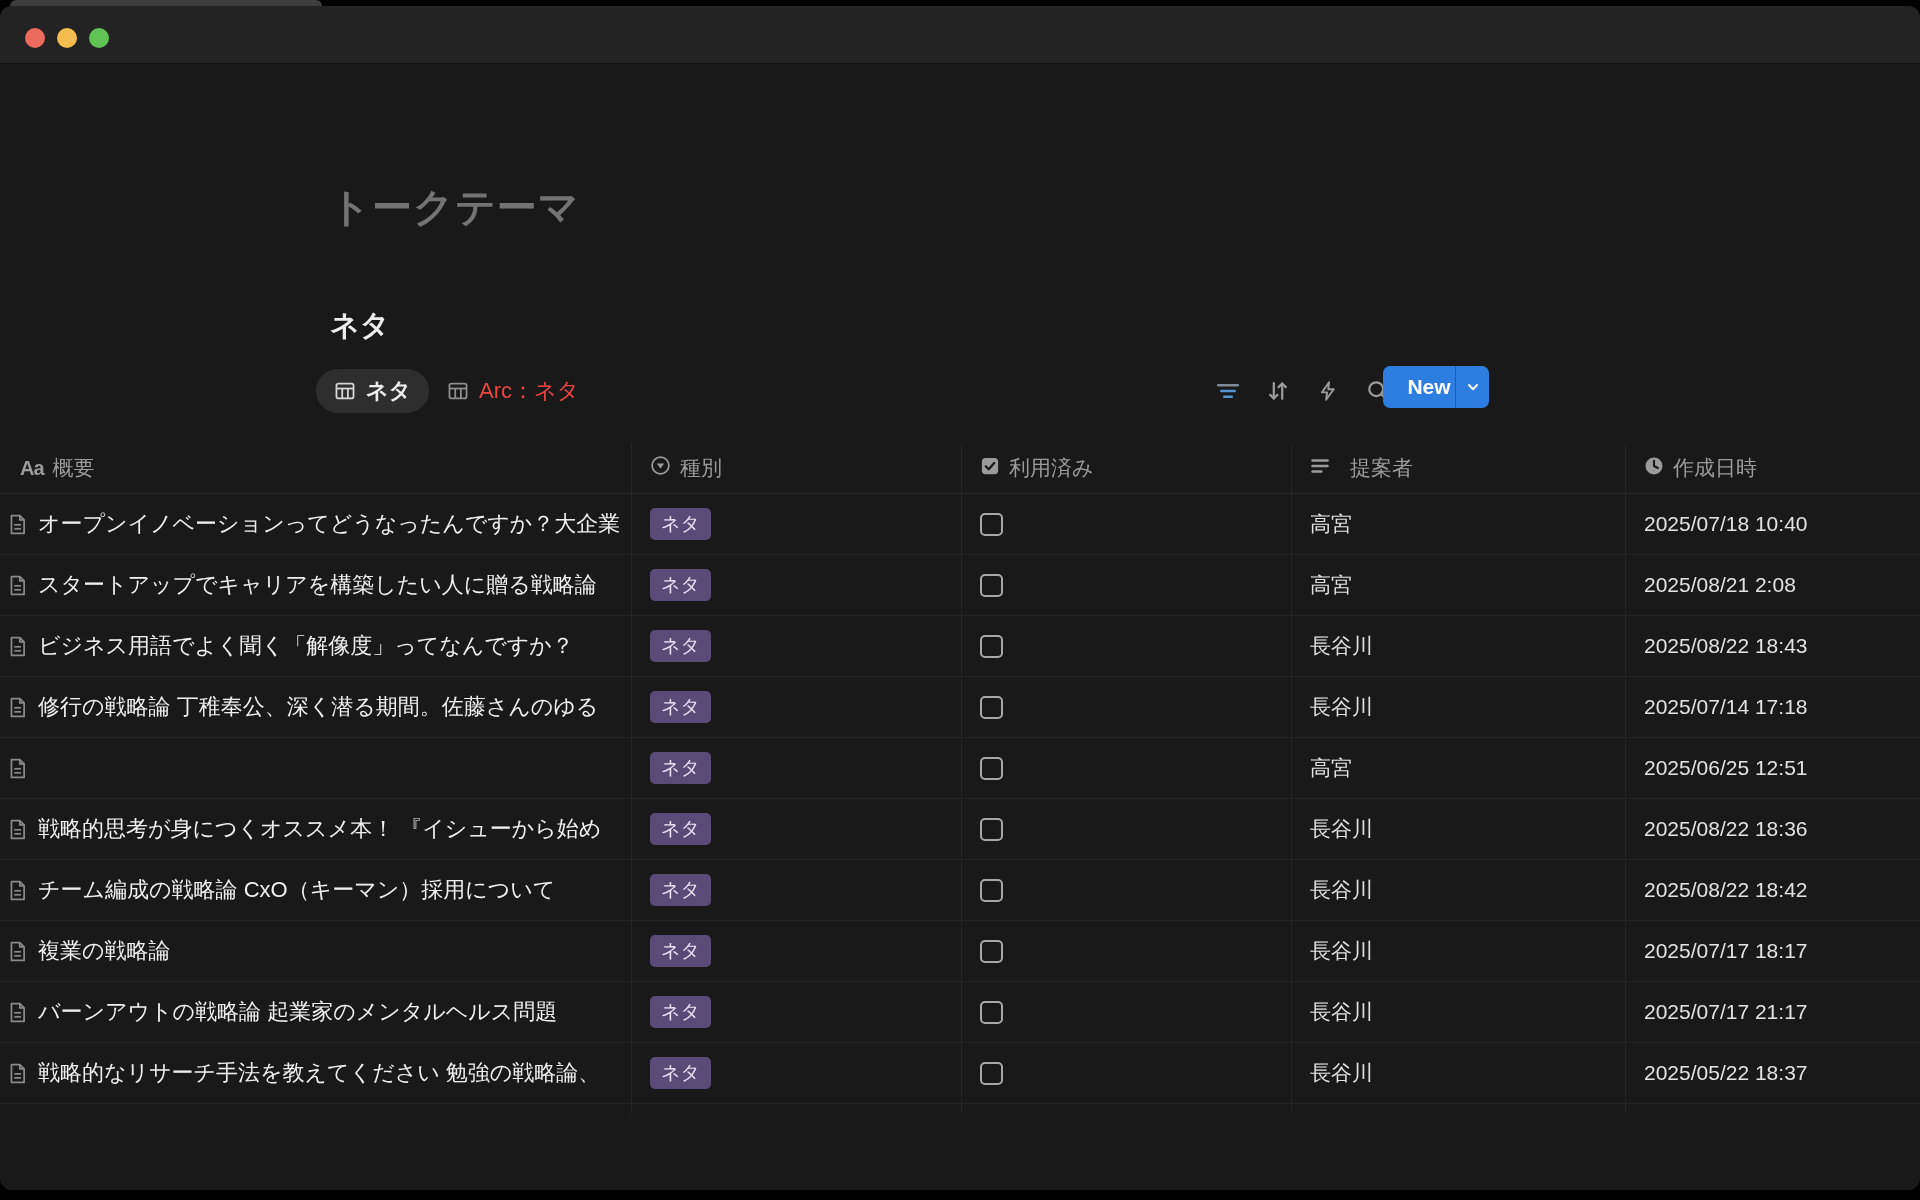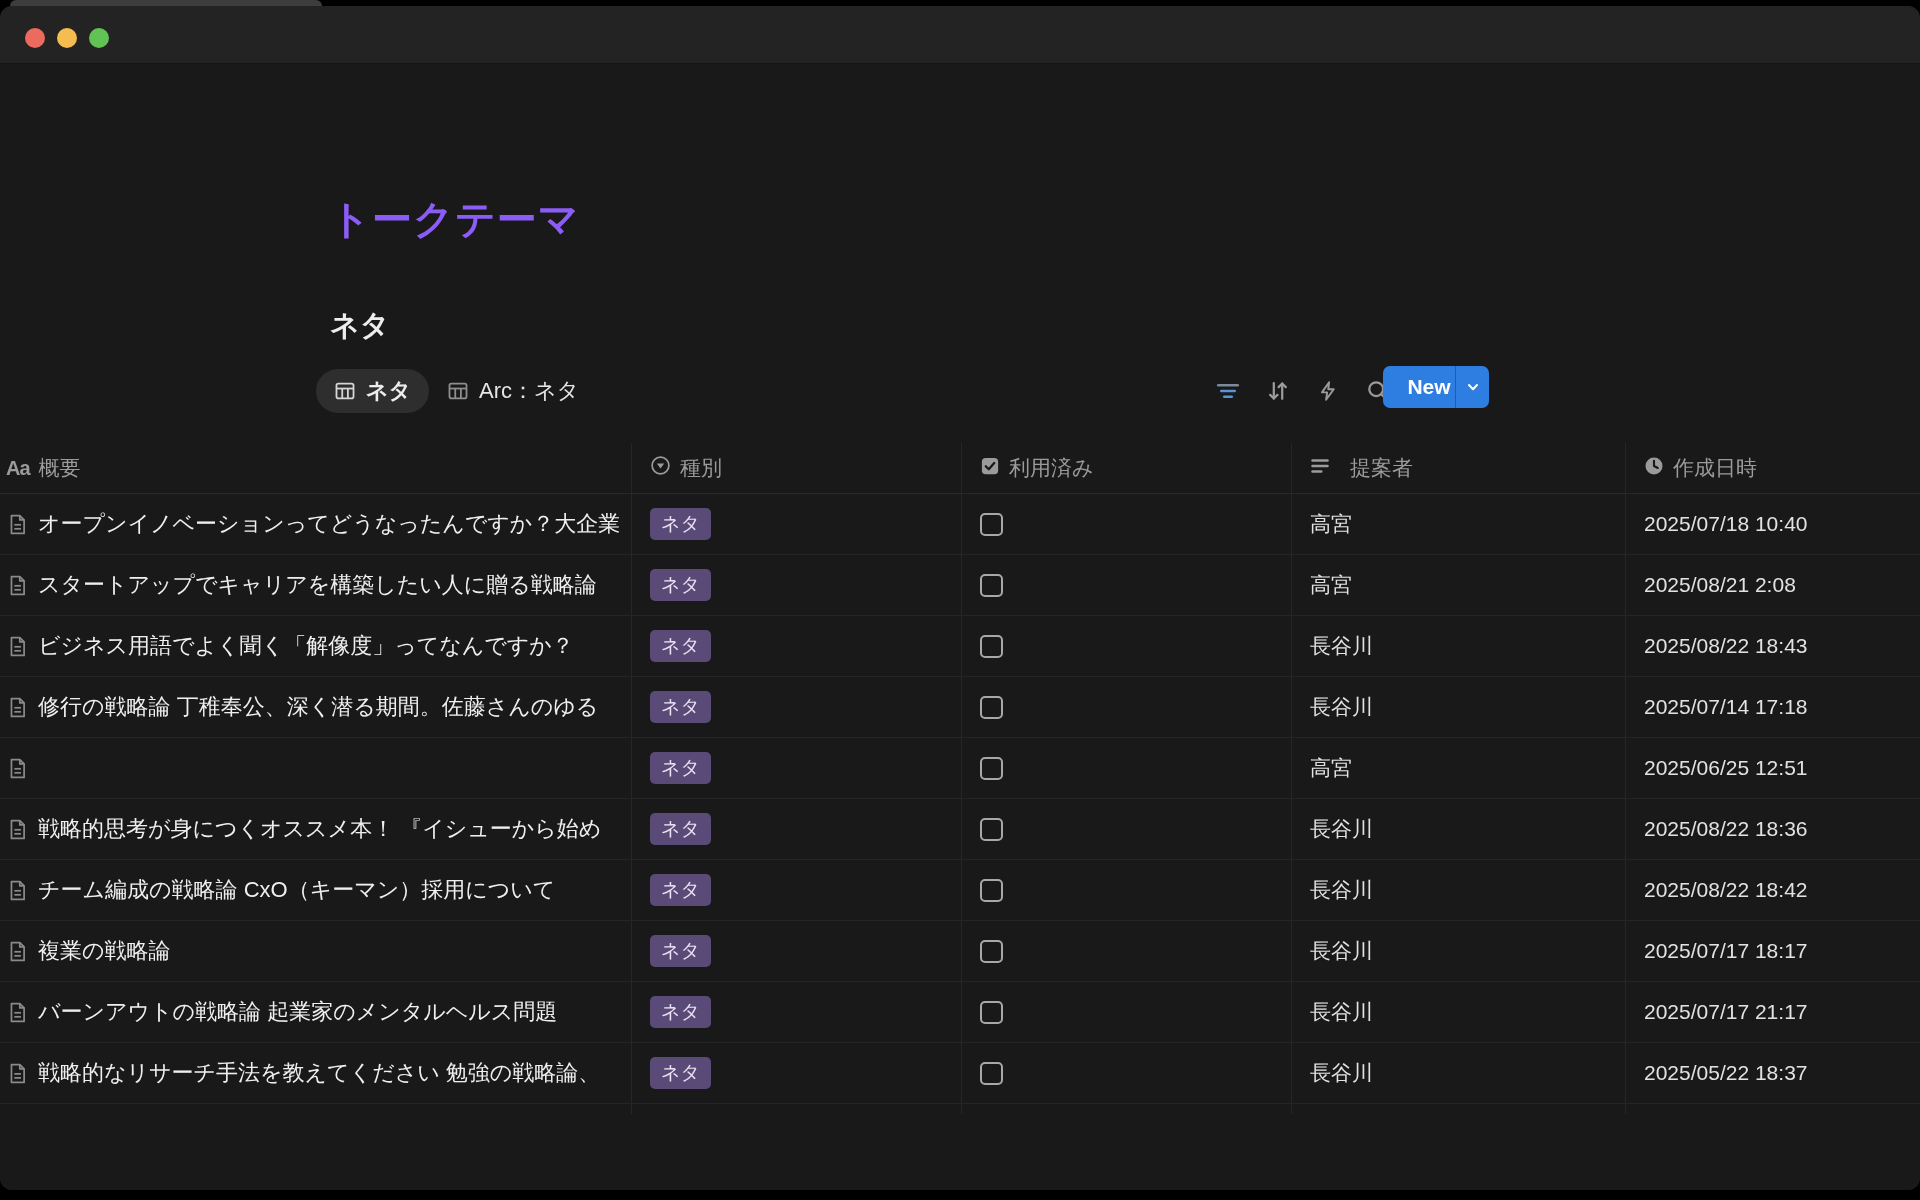--- a/index.html
+++ b/index.html
@@ -14,28 +14,28 @@
 
   .titlebar { position:absolute; left:0; top:0; right:0; height:58px;
               background:#232323; border-bottom:1px solid rgba(0,0,0,0.45); }
   .traffic { position:absolute; top:22px; width:20px; height:20px; border-radius:50%; }
   .tl-close { left:25px;  background:#ed6a5e; }
   .tl-min   { left:57px;  background:#f5bd4f; }
   .tl-max   { left:89px;  background:#61c354; }
 
   .content { position:absolute; left:0; top:58px; right:0; bottom:0; background:#191919; }
 
-  .page-title { position:absolute; left:330px; top:128px; font-size:40px; font-weight:700;
-                color:#8b5cf6; letter-spacing:1px; }
+  .page-title { position:absolute; left:330px; top:116px; font-size:40px; font-weight:700;
+                color:#737373; letter-spacing:1px; }
   .section-title { position:absolute; left:330px; top:242px; font-size:29px; font-weight:700;
                    color:#ededed; }
 
   .view-tabs { position:absolute; left:316px; top:305px; height:44px; display:flex; align-items:center; }
   .view-tab { display:flex; align-items:center; gap:10px; height:44px; padding:0 18px;
-              border-radius:22px; font-size:22px; color:#e5e5e5; cursor:pointer; }
+              border-radius:22px; font-size:22px; color:#ef4444; cursor:pointer; }
   .view-tab.active { background:#2e2e2e; color:#ededed; font-weight:600; }
   .view-tab svg { display:block; }
 
   .toolbar { position:absolute; right:430px; top:305px; height:44px; display:flex;
              align-items:center; gap:26px; }
   .tb-icon { width:24px; height:24px; display:flex; align-items:center; justify-content:center;
              cursor:pointer; }
 
   .new-button { position:absolute; left:1383px; top:302px; width:106px; height:42px;
                 background:#2e7de0; border-radius:7px; display:flex; align-items:center;
@@ -43,21 +43,21 @@
   .new-label { flex:1; text-align:center; font-size:21px; font-weight:700; padding-left:20px; }
   .new-chevron { width:34px; height:100%; display:flex; align-items:center; justify-content:center;
                  border-left:1px solid rgba(0,0,0,0.25); }
 
   
   .table { position:absolute; left:0; top:379px; right:0; }
   .thead { display:flex; height:51px; align-items:center;
            border-bottom:1px solid rgba(255,255,255,0.07); color:#9b9b9b; font-size:21px; }
   .hcell { display:flex; align-items:center; gap:9px; height:100%; padding-left:18px;
            border-right:1px solid rgba(255,255,255,0.06); }
-  .hcell:first-child { padding-left:6px; }
+  .hcell:first-child { padding-left:20px; }
   .hcell:last-child { border-right:none; }
   .aa { font-size:20px; font-weight:700; color:#9b9b9b; letter-spacing:-1px; }
 
   .c1 { width:632px; } .c2 { width:330px; } .c3 { width:330px;text-align:right; }
   .c4 { width:334px;gap:20px; } .c5 { width:294px; }
 
   .trow { display:flex; height:61px; border-bottom:1px solid rgba(255,255,255,0.055); }
   .cell { display:flex; align-items:center; height:100%; padding-left:18px; overflow:hidden;
           border-right:1px solid rgba(255,255,255,0.06); }
   .cell:last-child { border-right:none; }

